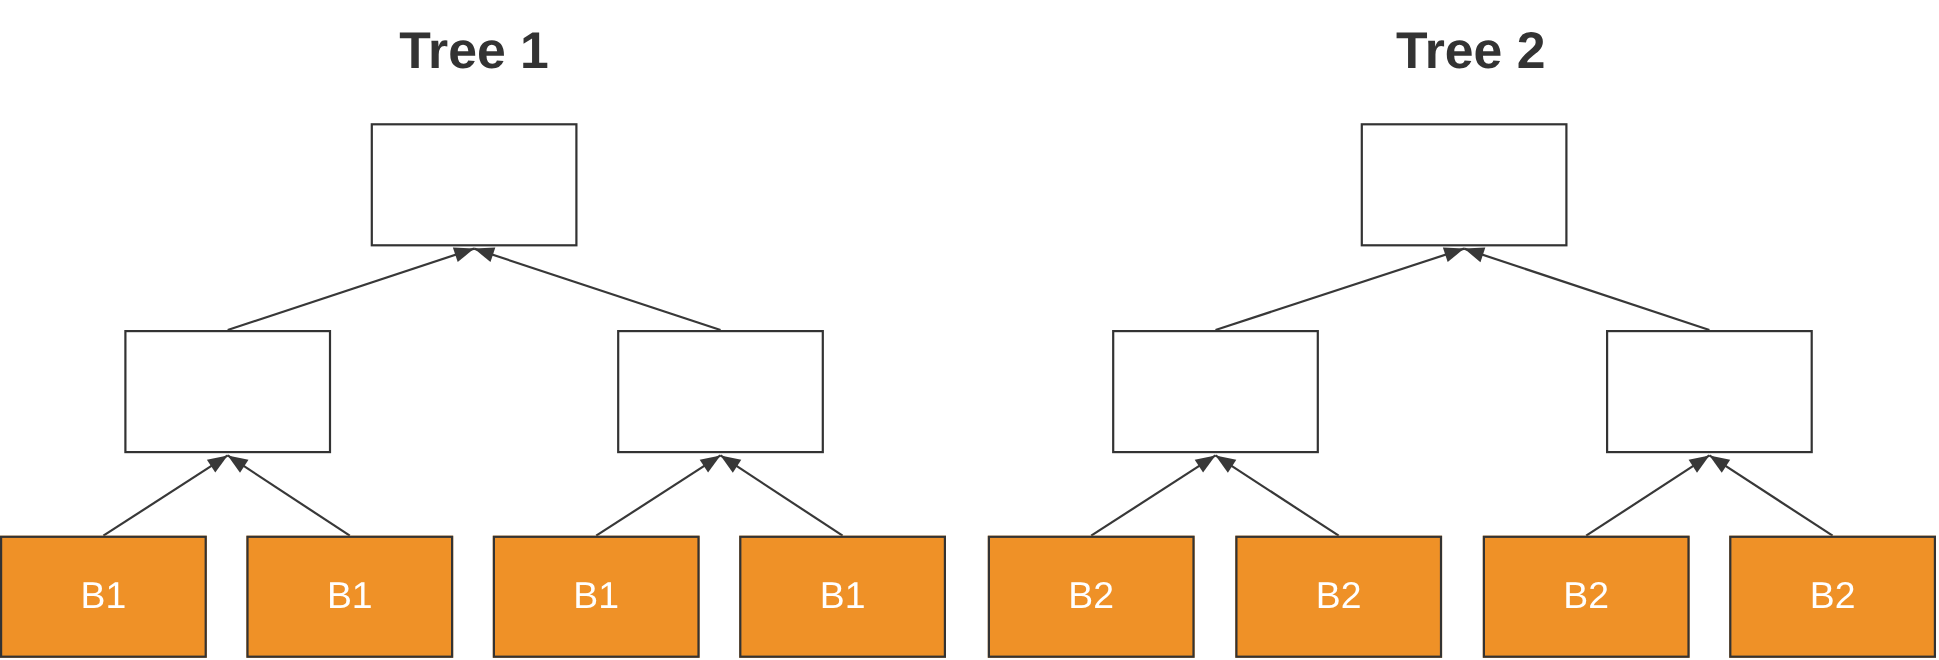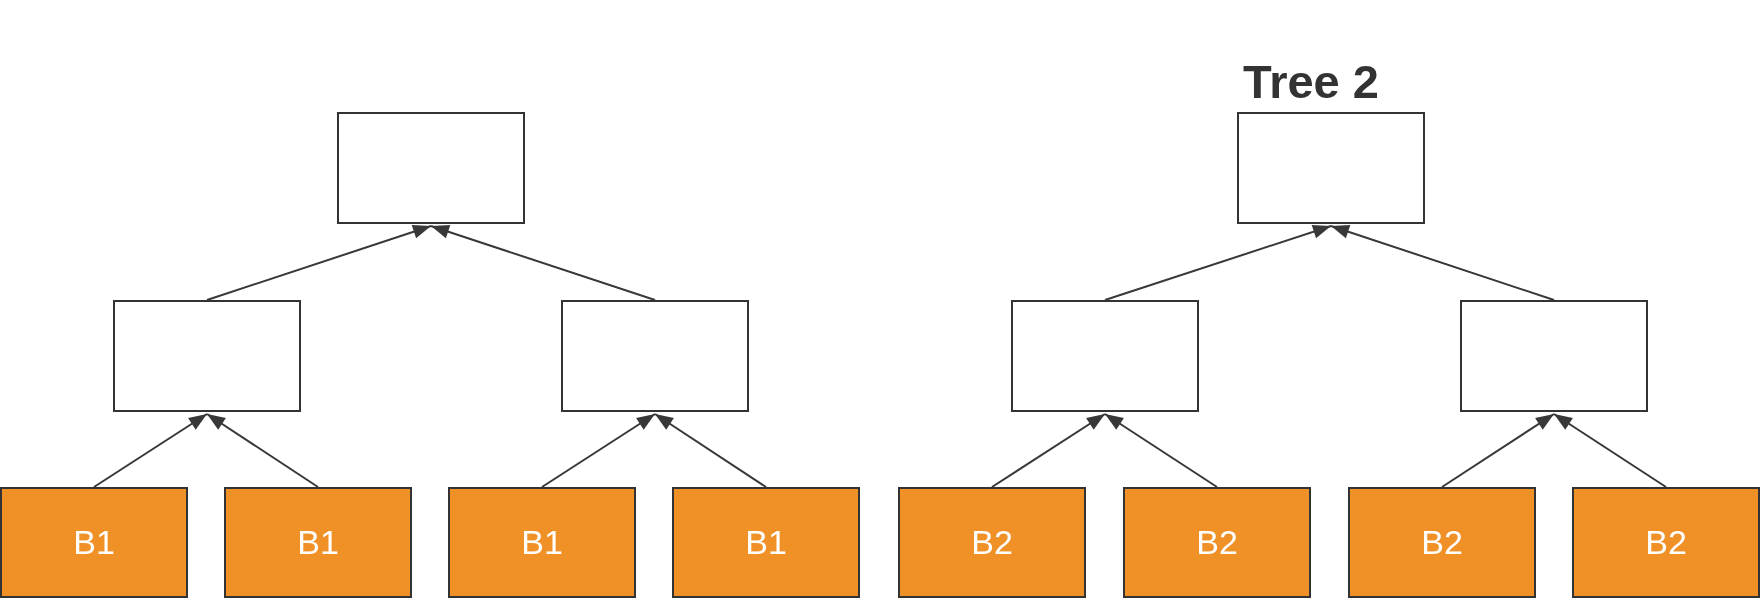--- a/index.html
+++ b/index.html
@@ -91,38 +91,39 @@
 
     <line class="edge" x1="992" y1="487" x2="1105" y2="414" marker-end="url(#arrow)"></line>
     <line class="edge" x1="1217" y1="487" x2="1105" y2="414" marker-end="url(#arrow)"></line>
     <line class="edge" x1="1442" y1="487" x2="1554" y2="414" marker-end="url(#arrow)"></line>
     <line class="edge" x1="1666" y1="487" x2="1554" y2="414" marker-end="url(#arrow)"></line>
 
     <line class="edge" x1="1105" y1="300" x2="1331" y2="226" marker-end="url(#arrow)"></line>
     <line class="edge" x1="1554" y1="300" x2="1331" y2="226" marker-end="url(#arrow)"></line>
   </svg>
 
+  <div class="tree-title" style="left:231px;">Tree 1</div>
   <div class="node" style="left:337px; top:112px;"></div>
   <div class="node" style="left:113px; top:300px;"></div>
   <div class="node" style="left:561px; top:300px;"></div>
 
   <div class="leaf" style="left:0px;   top:487px;">
     <span class="leaf-label">B1</span>
   </div>
   <div class="leaf" style="left:224px; top:487px;">
     <span class="leaf-label">B1</span>
   </div>
   <div class="leaf" style="left:448px; top:487px;">
     <span class="leaf-label">B1</span>
   </div>
   <div class="leaf" style="left:672px; top:487px;">
     <span class="leaf-label">B1</span>
   </div>
 
-  <div class="tree-title" style="left:1111px;margin-top:36px;">Tree 2</div>
+  <div class="tree-title" style="left:1137px;">Tree 2</div>
   <div class="node" style="left:1237px; top:112px;"></div>
   <div class="node" style="left:1011px; top:300px;"></div>
   <div class="node" style="left:1460px; top:300px;"></div>
 
   <div class="leaf" style="left:898px;  top:487px;">
     <span class="leaf-label">B2</span>
   </div>
   <div class="leaf" style="left:1123px; top:487px;">
     <span class="leaf-label">B2</span>
   </div>

